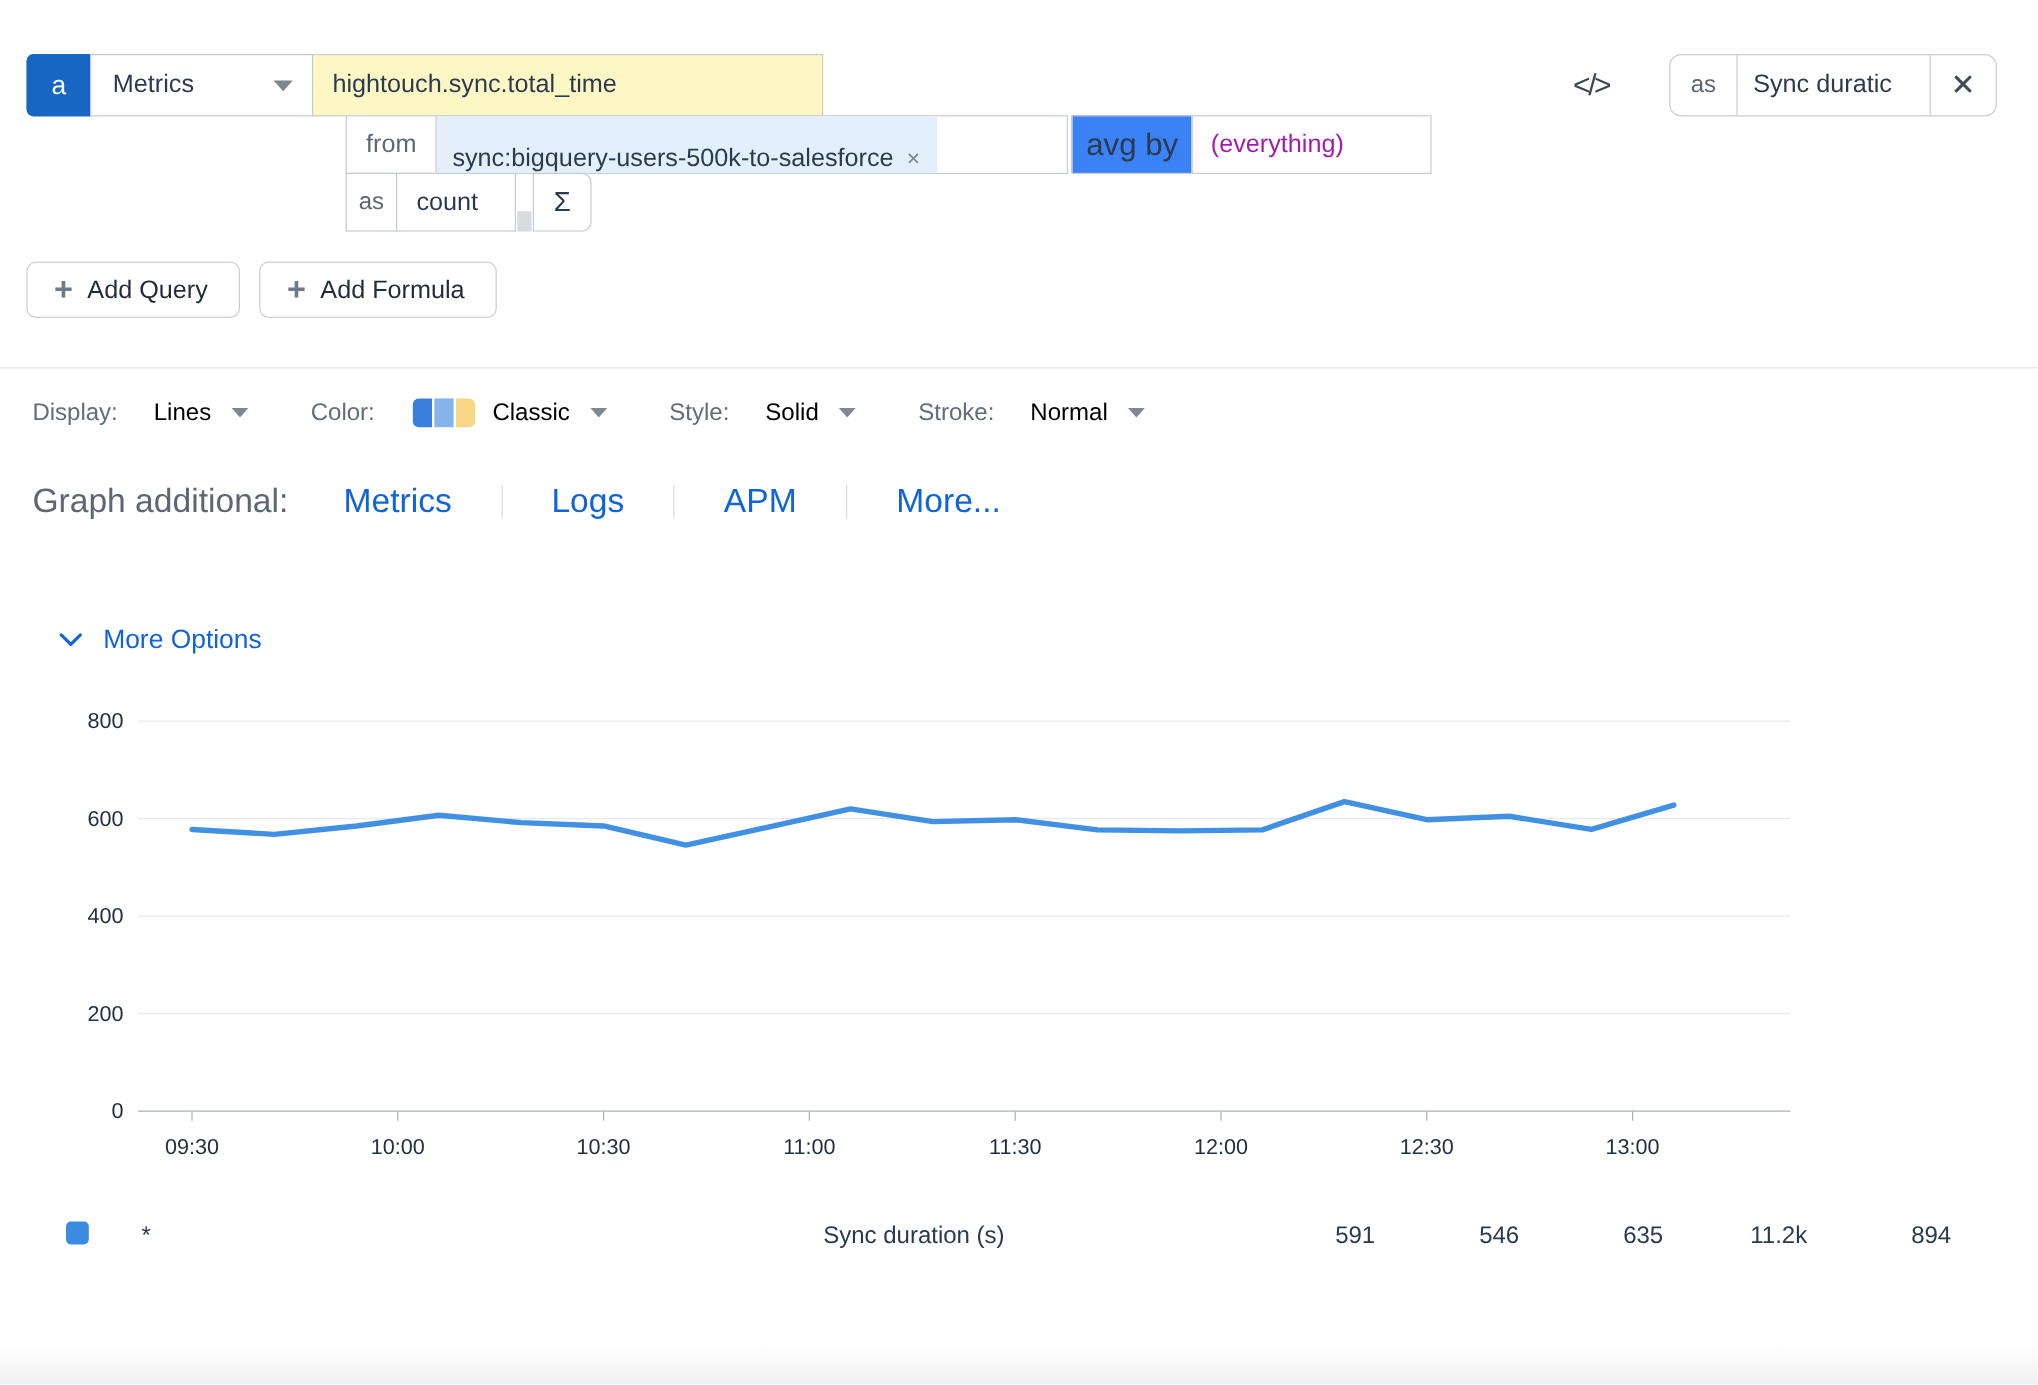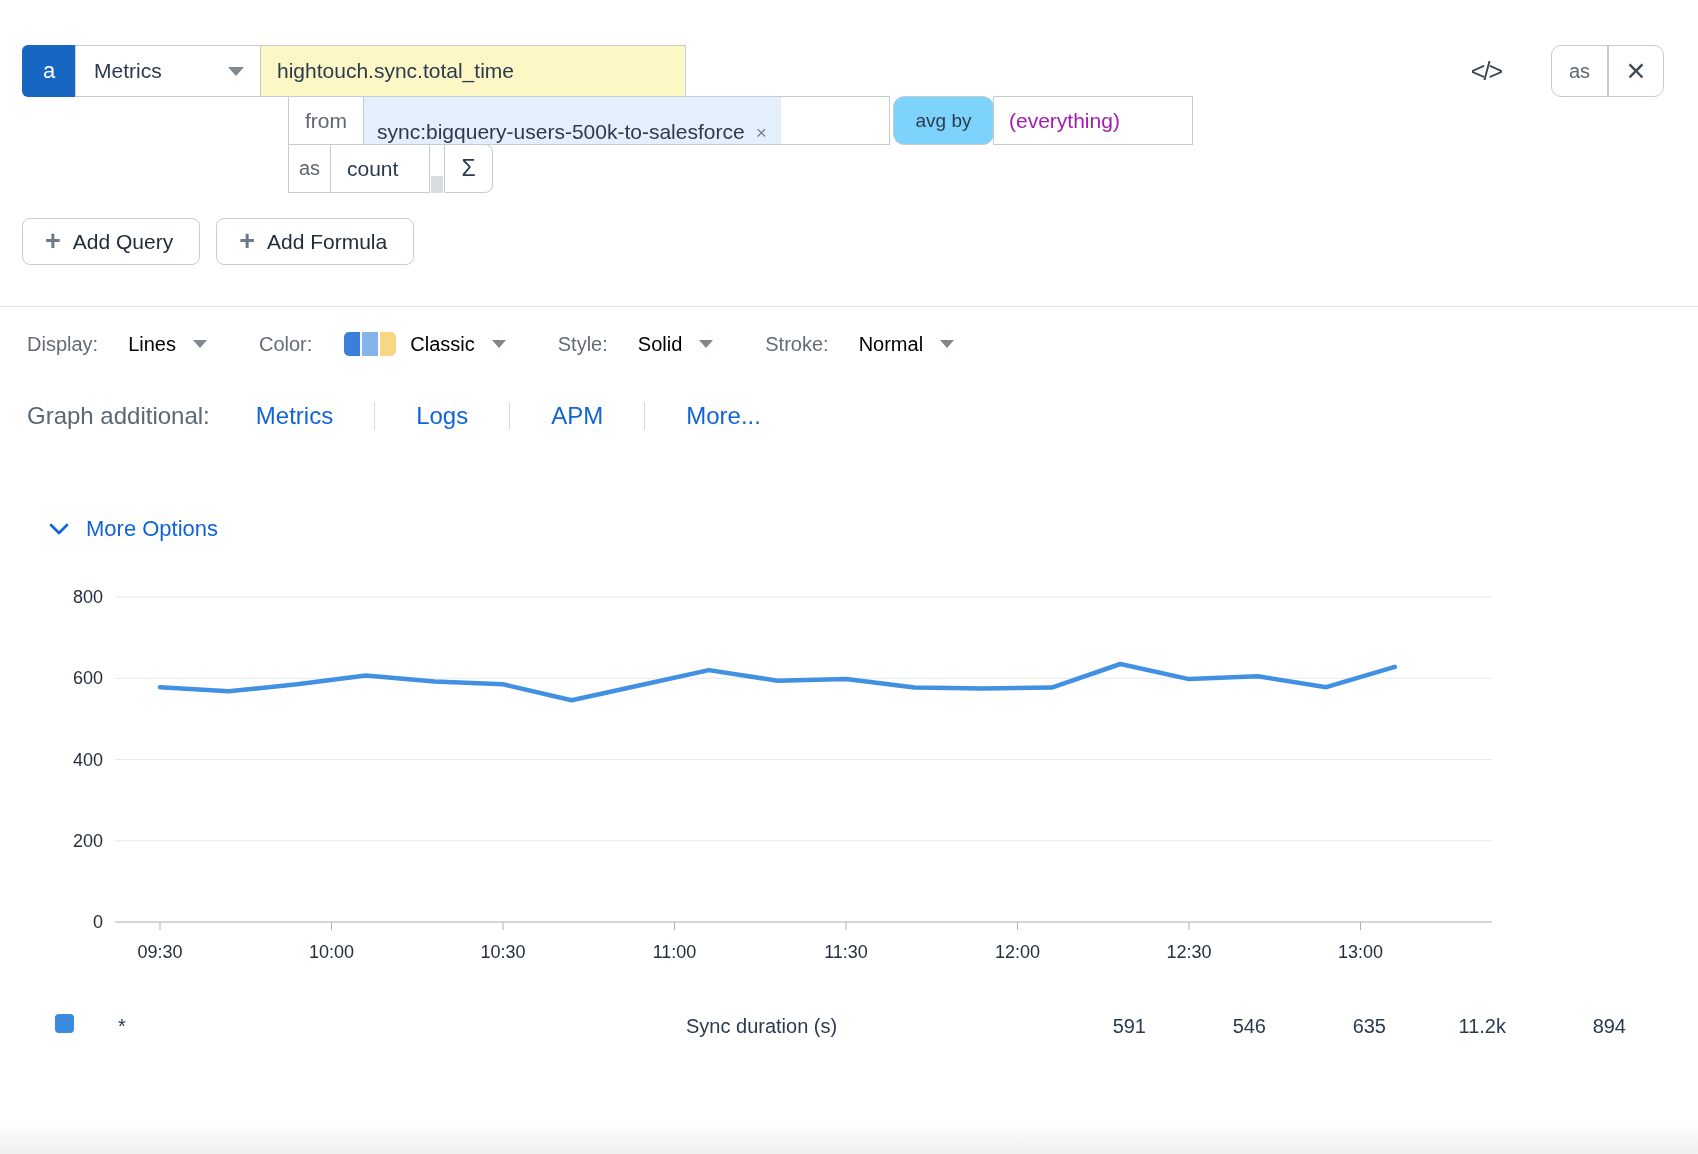--- a/index.html
+++ b/index.html
@@ -32,21 +32,21 @@
   .code-icon { font-size:25px; font-weight:500; color:#3a4654; letter-spacing:-2px; margin-right:50px; cursor:pointer; }
   .alias-group { display:flex; height:52px; border:1px solid #c6cbd1; border-radius:10px; overflow:hidden; }
   .alias-as { width:56px; display:flex; align-items:center; justify-content:center; color:#5c6773; font-size:20px; border-right:1px solid #c6cbd1; }
   .alias-input { width:160px; display:flex; align-items:center; padding-left:13px; font-size:21px; white-space:nowrap; overflow:hidden; }
   .alias-close { width:55px; display:flex; align-items:center; justify-content:center; font-size:25px; color:#3e4a58; border-left:1px solid #c6cbd1; cursor:pointer; }
 
   .from-label { width:76px; justify-content:center; color:#5c6773; font-size:21px; margin-top:-1px; }
   .scope-box { width:527px; margin-left:-1px; margin-top:-1px; padding:0; }
   .scope-tag { background:#e3effa; height:100%; display:flex; align-items:flex-end; padding:0 14px 0 13px; font-size:21px; }
   .tag-x { color:#7b8591; font-size:19px; margin-left:11px; cursor:pointer; }
-  .avgby-box { width:101px; margin-left:3px; margin-top:-1px; justify-content:center; background:#7dd3fc; font-size:19px; cursor:pointer;border-radius:11px; }
+  .avgby-box { width:101px; margin-left:3px; margin-top:-1px; justify-content:center; background:#3b82f6; font-size:26px; cursor:pointer; }
   .group-box { width:200px; margin-left:-1px; margin-top:-1px; padding:0 15px; color:#a21caf; font-size:21px; }
 
   .as-label { width:43px; justify-content:center; color:#5c6773; font-size:20px; margin-top:-1px; }
   .agg-box { width:100px; margin-left:-1px; margin-top:-1px; padding:0 16px; font-size:21px; cursor:pointer; }
   .connector { width:12px; height:17px; background:#d9dcdf; align-self:flex-end; margin:0 1px; }
   .sigma-box { width:49px; margin-top:-1px; justify-content:center; font-size:23px; border-radius:0 8px 8px 0; cursor:pointer; }
 
   
   .actions-row { display:flex; gap:16px; margin:25px 0 0 22px; }
   .action-btn {
@@ -62,21 +62,21 @@
   .opt-value { color:#000000; margin-left:30px; }
   .opt-caret { margin-left:17px; }
   .opt-gap { width:52px; }
   .palette { display:flex; gap:2px; margin-left:32px; }
   .pal-seg { width:16px; height:24px; }
   .pal-seg:first-child { border-radius:5px 0 0 5px; }
   .pal-seg:last-child { border-radius:0 5px 5px 0; }
   .palette + .opt-value { margin-left:14px; }
 
   
-  .graph-additional { display:flex; align-items:center; margin:46px 0 0 27px; font-size:24px; }
+  .graph-additional { display:flex; align-items:center; margin:46px 0 0 27px; font-size:28px; }
   .ga-label { color:#5c6773; margin-right:46px; }
   .ga-link { color:#1164d8; cursor:pointer; }
   .ga-sep { width:1px; height:28px; background:#d9dcdf; margin:0 41px; }
 
   
   .more-options { display:flex; align-items:center; margin:86px 0 0 48px; cursor:pointer; }
   .mo-chevron { margin-right:16px; display:block; }
   .mo-label { color:#1164d8; font-size:22px; font-weight:500; }
 
   
@@ -109,20 +109,21 @@
         <span>Metrics</span>
         <span class="caret"></span>
       </div>
       <div class="box metric-input">
         <span>hightouch.sync.total_time</span>
       </div>
       <div class="q-right">
         <span class="code-icon">&lt;/&gt;</span>
         <div class="alias-group">
           <span class="alias-as">as</span>
+          <span class="alias-input">Sync duratic</span>
           <span class="alias-close">✕</span>
         </div>
       </div>
     </div>
 
     <div class="qrow row2">
       <div class="box from-label">from</div>
       <div class="box scope-box">
         <div class="scope-tag">
           <span>sync:bigquery-users-500k-to-salesforce</span>

